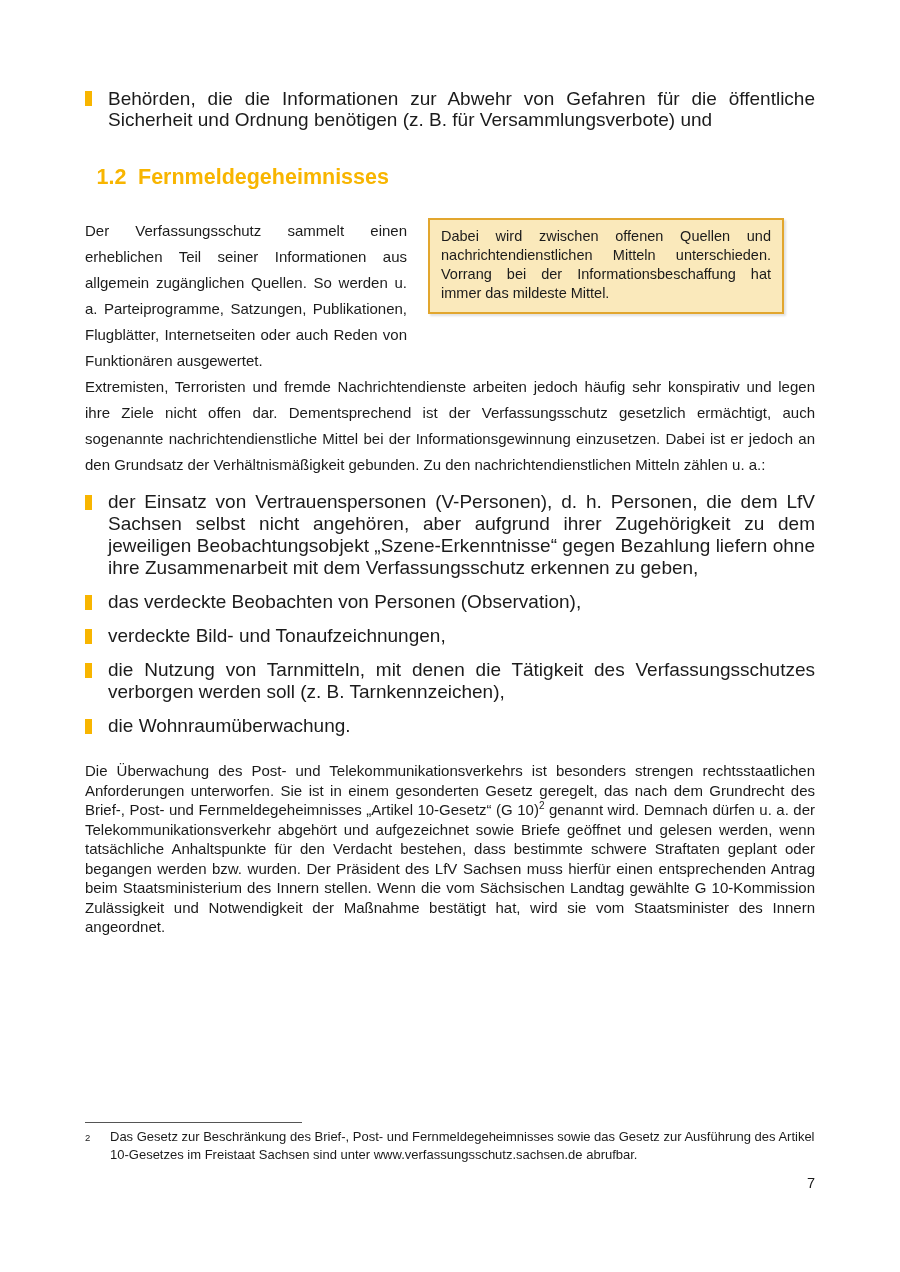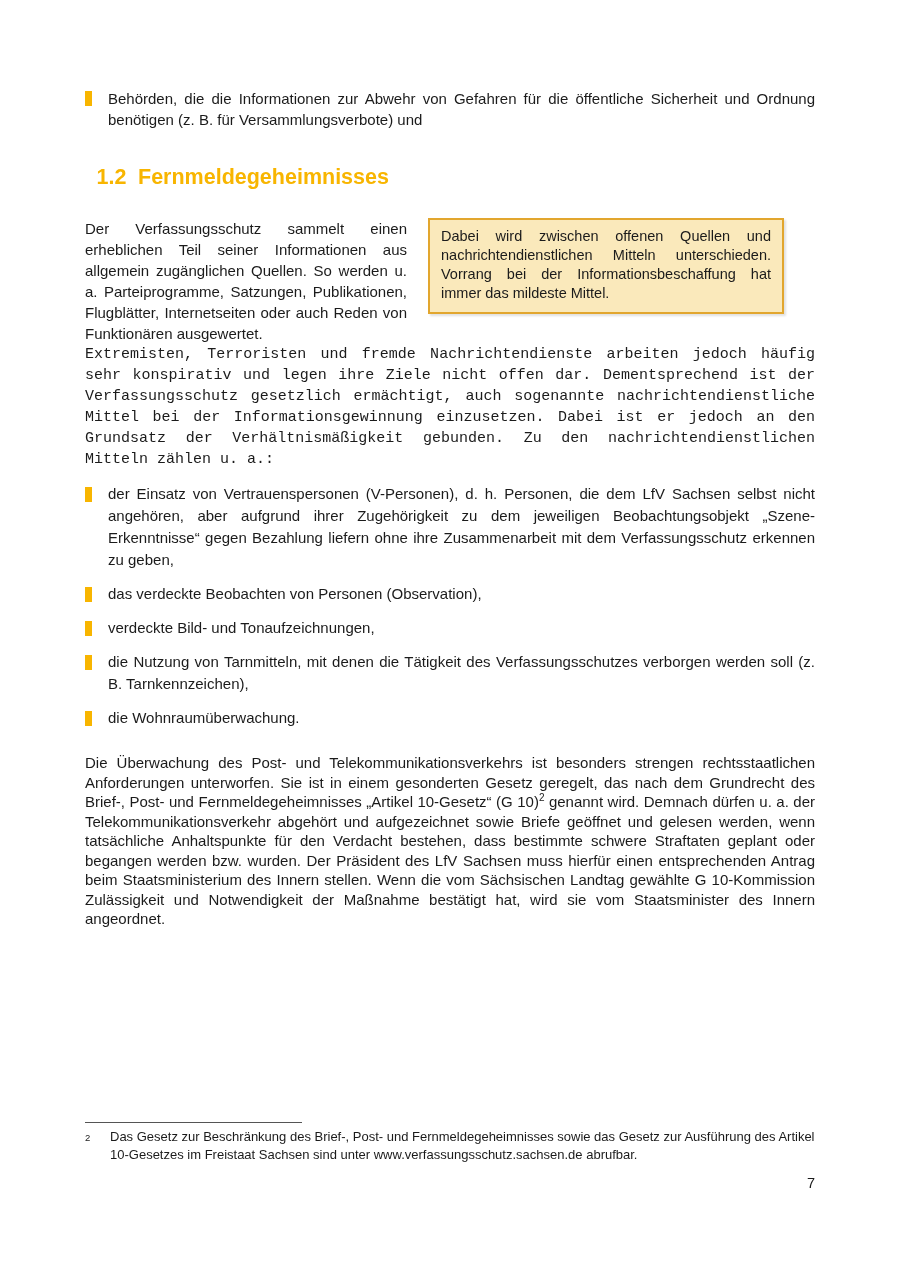--- a/index.html
+++ b/index.html
@@ -22,21 +22,21 @@
   .content {
     position: absolute;
     left: 85px;
     top: 88px;
     width: 730px;
   }
   ul.bullet-list { list-style: none; margin: 0; padding: 0; }
   .bullet-item {
     position: relative;
     padding-left: 23px;
-    font-size: 15px;
+    font-size: 19px;
     line-height: 21px;
     text-align: justify;
     margin-bottom: 10px;
   }
   .bullet-marker {
     position: absolute;
     left: 0;
     top: 3px;
     width: 7px;
     height: 15px;
@@ -67,25 +67,25 @@
     border: 2px solid var(--infobox_border);
     background: var(--infobox_bg);
     padding: 7px 11px 9px 11px;
     font-size: 14.5px;
     line-height: 19px;
     text-align: justify;
     box-shadow: 2px 2px 2px rgba(0,0,0,0.12);
   }
   .para {
     font-size: 15px;
-    line-height: 21px;
+    line-height: 26px;
     text-align: justify;
     margin: 0;
   }
-  .para-covert { margin-bottom: 13px; font-family: Liberation Mono, monospace; }
+  .para-covert { margin-bottom: 13px; }
   .covert-list .bullet-item { line-height: 22px; margin-bottom: 12px; }
   .covert-list .bullet-marker { top: 4px; }
   .para-g10 { margin-top: 24px; line-height: 19.5px; }
   .para-g10 sup {
     font-size: 10px;
     line-height: 0;
     vertical-align: super;
   }
   .footnote-rule {
     position: absolute;

